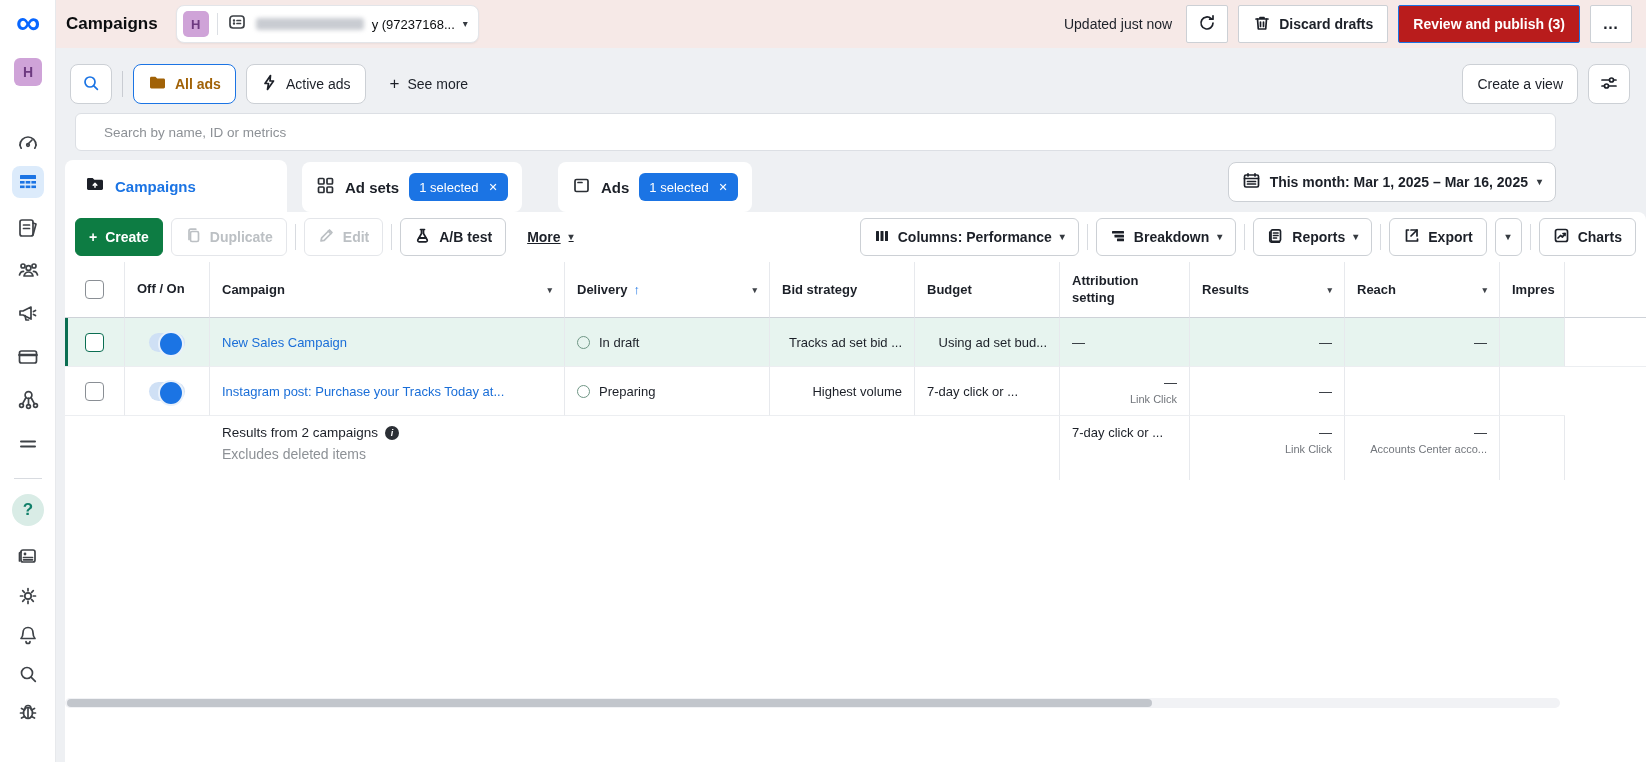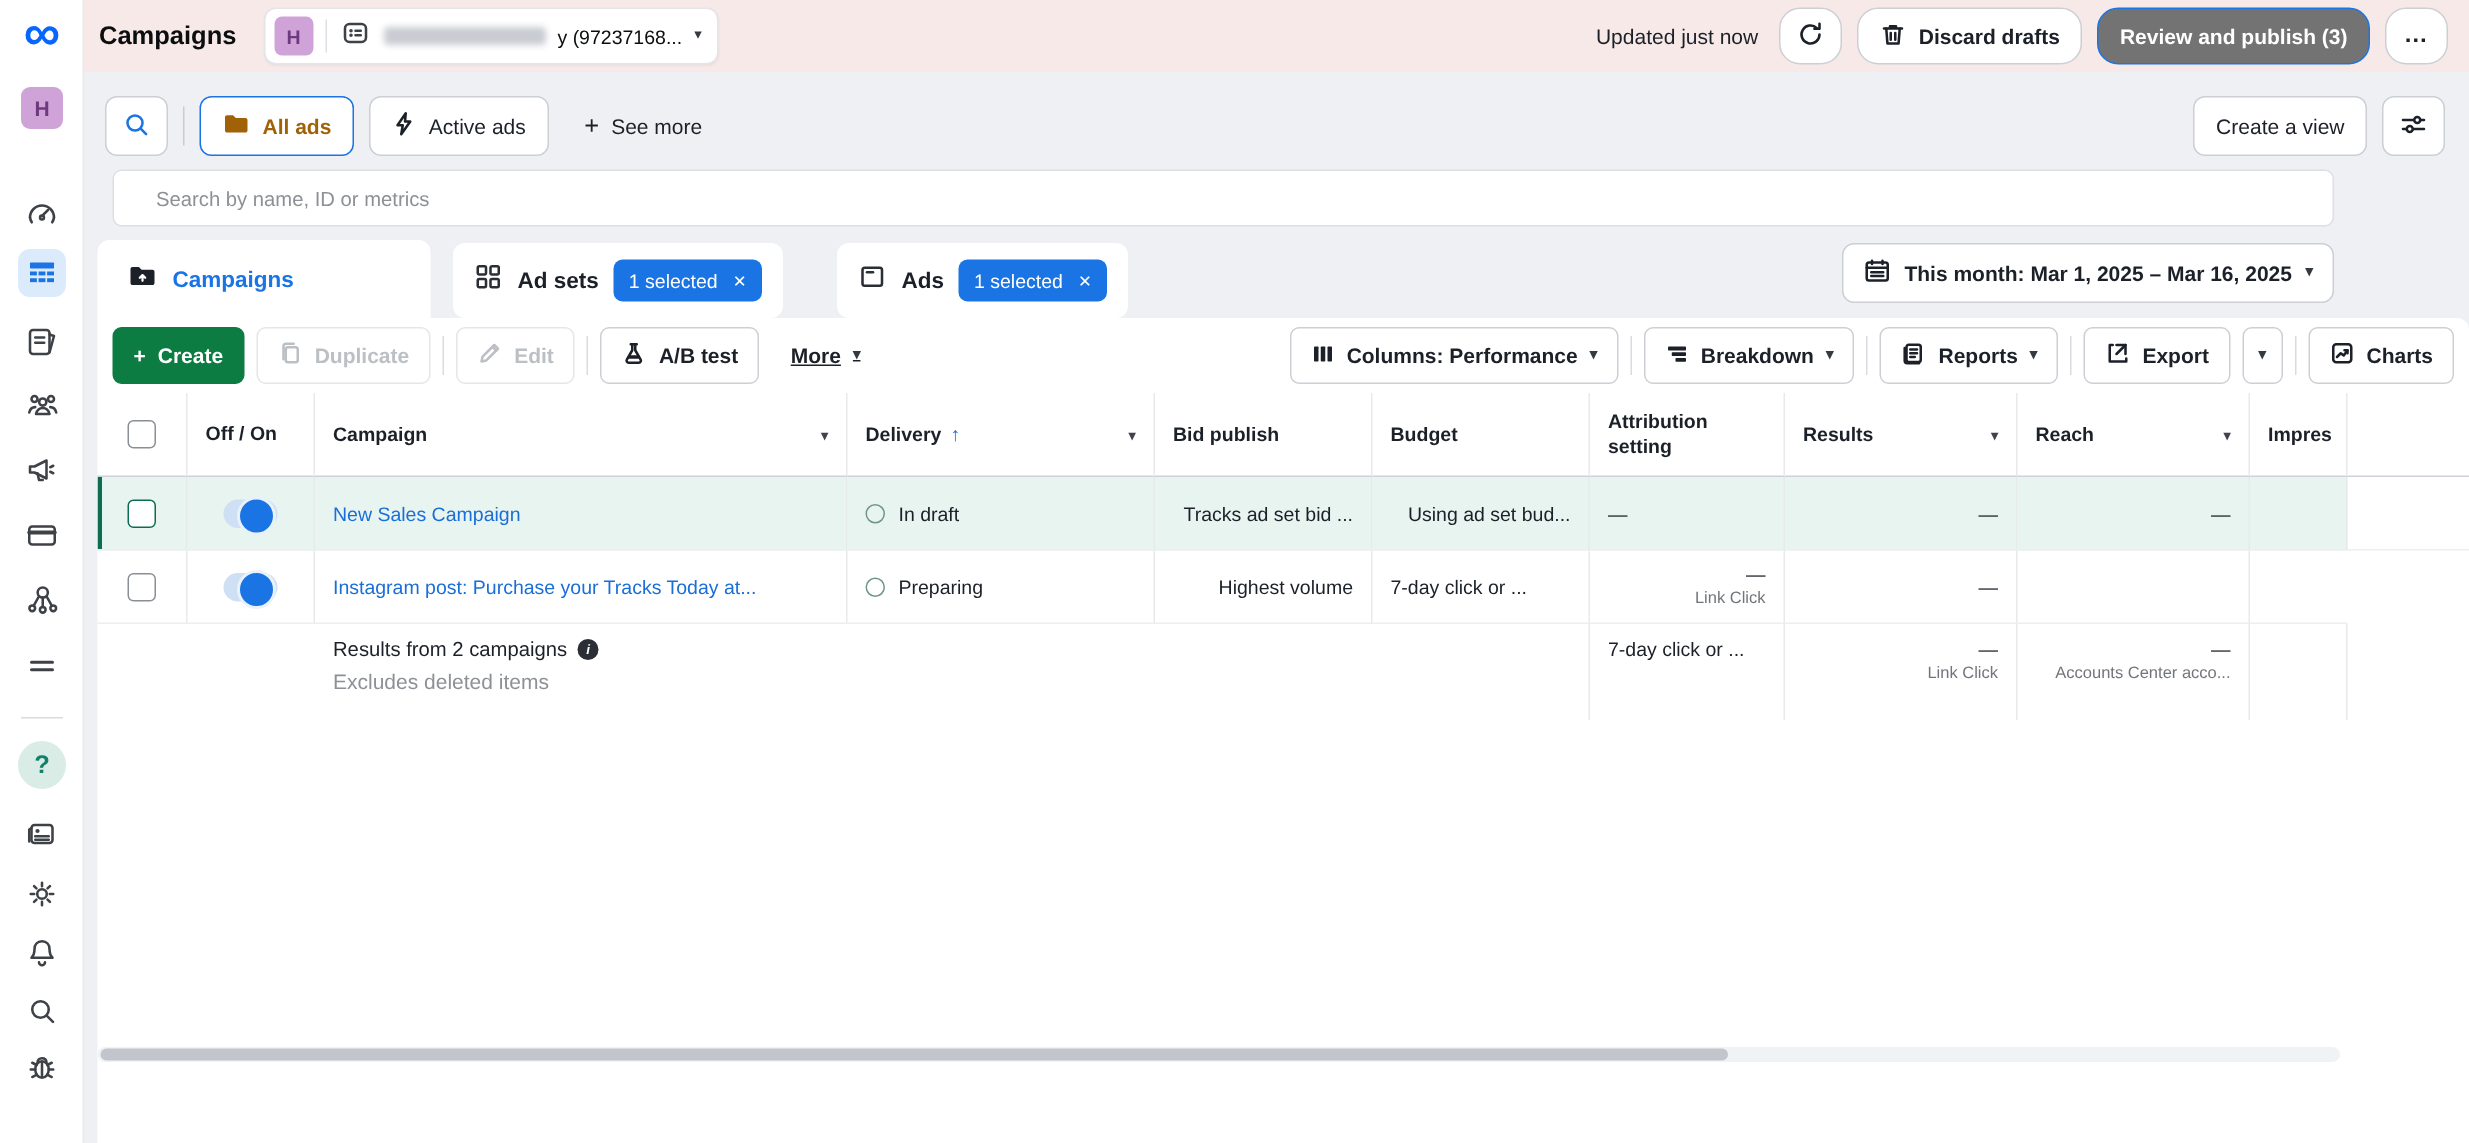--- a/index.html
+++ b/index.html
@@ -21,23 +21,23 @@
   .topbar { position:absolute; left:56px; top:0; right:0; height:48px; background:#f6e9e7; display:flex; align-items:center; padding:0 14px 0 10px; gap:10px; }
   .page-title { font-size:17px; font-weight:bold; color:#0b0d0f; margin-right:8px; }
   .account-pill { display:flex; align-items:center; gap:8px; background:#fff; border:1px solid #e3e5e9; border-radius:8px; height:38px; padding:0 10px 0 6px; cursor:pointer; box-shadow:0 1px 2px rgba(0,0,0,.05); }
   .pill-avatar { width:26px; height:26px; border-radius:5px; background:#cfa3d8; color:#6d3a80; font-weight:bold; font-size:13px; display:flex; align-items:center; justify-content:center; }
   .pill-div { width:1px; height:22px; background:#dcdfe4; }
   .redacted { width:108px; height:12px; border-radius:3px; background:#c9ccd2; filter:blur(2px); }
   .pill-text { font-size:13px; color:#0b0d0f; }
   .caret { font-size:10px; color:#353a40; line-height:1; }
   .tb-spacer { flex:1; }
   .updated-text { font-size:14px; color:#1c2028; margin-right:4px; }
-  .tb-btn { height:38px; background:#fff; border:1px solid #ccd0d5; border-radius:14px; display:flex; align-items:center; gap:8px; padding:0 14px; font-size:14px; font-weight:bold; color:#1c2028; cursor:pointer; }
+  .tb-btn { height:38px; background:#fff; border:1px solid #ccd0d5; border-radius:2px; display:flex; align-items:center; gap:8px; padding:0 14px; font-size:14px; font-weight:bold; color:#1c2028; cursor:pointer; }
   .tb-btn.icon-only { width:42px; justify-content:center; padding:0; }
-  .tb-btn.primary { background:#737373; border-color:#1b74e4; color:#fff; }
+  .tb-btn.primary { background:#b91c1c; border-color:#1b74e4; color:#fff; }
   .more-dots { font-size:16px; font-weight:bold; letter-spacing:1px; }
 
   
   .filters-row { position:absolute; left:70px; top:60px; right:16px; height:48px; display:flex; align-items:center; gap:10px; }
   .chip { height:40px; background:#fff; border:1px solid #ccd0d5; border-radius:8px; display:flex; align-items:center; gap:8px; padding:0 14px; font-size:14px; color:#1c2028; cursor:pointer; }
   .chip.search-chip { width:42px; justify-content:center; padding:0; }
   .chip.selected { border:1.5px solid #1b74e4; color:#a16207; font-weight:bold; }
   .chip.ghost { border:none; background:transparent; font-size:14px; gap:8px; }
   .v-div { width:1px; height:26px; background:#c9ccd2; }
   .plus-glyph { font-size:17px; color:#1c2028; }
@@ -456,21 +456,21 @@
       <div class="cell wrap">Off / On</div>
       <div class="cell">
           <span>Campaign</span>
           <span class="hcaret">▾</span>
         </div>
       <div class="cell">
           <span>Delivery</span>
           <span class="sort-up">↑</span>
           <span class="hcaret">▾</span>
         </div>
-      <div class="cell">Bid publish</div>
+      <div class="cell">Bid strategy</div>
       <div class="cell">Budget</div>
       <div class="cell wrap">Attribution setting</div>
       <div class="cell">
           <span>Results</span>
           <span class="hcaret">▾</span>
         </div>
       <div class="cell">
           <span>Reach</span>
           <span class="hcaret">▾</span>
         </div>

